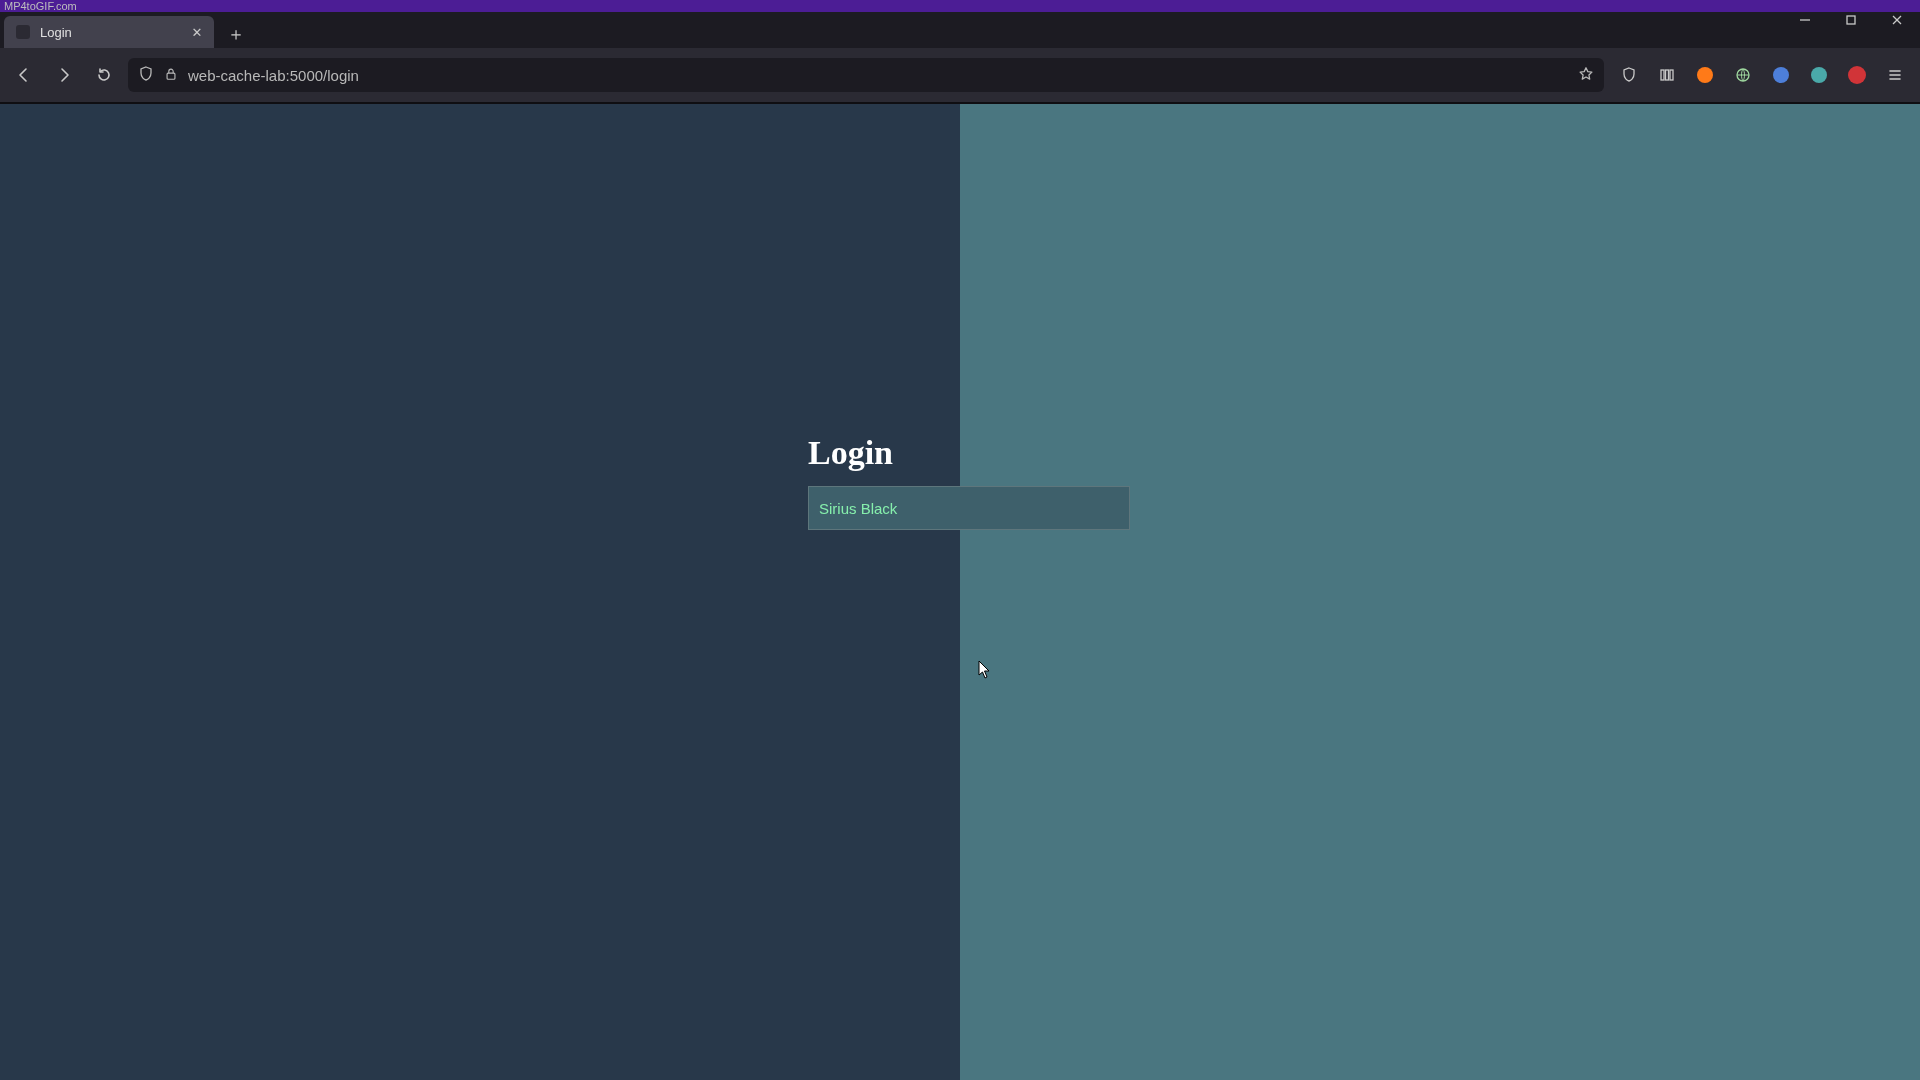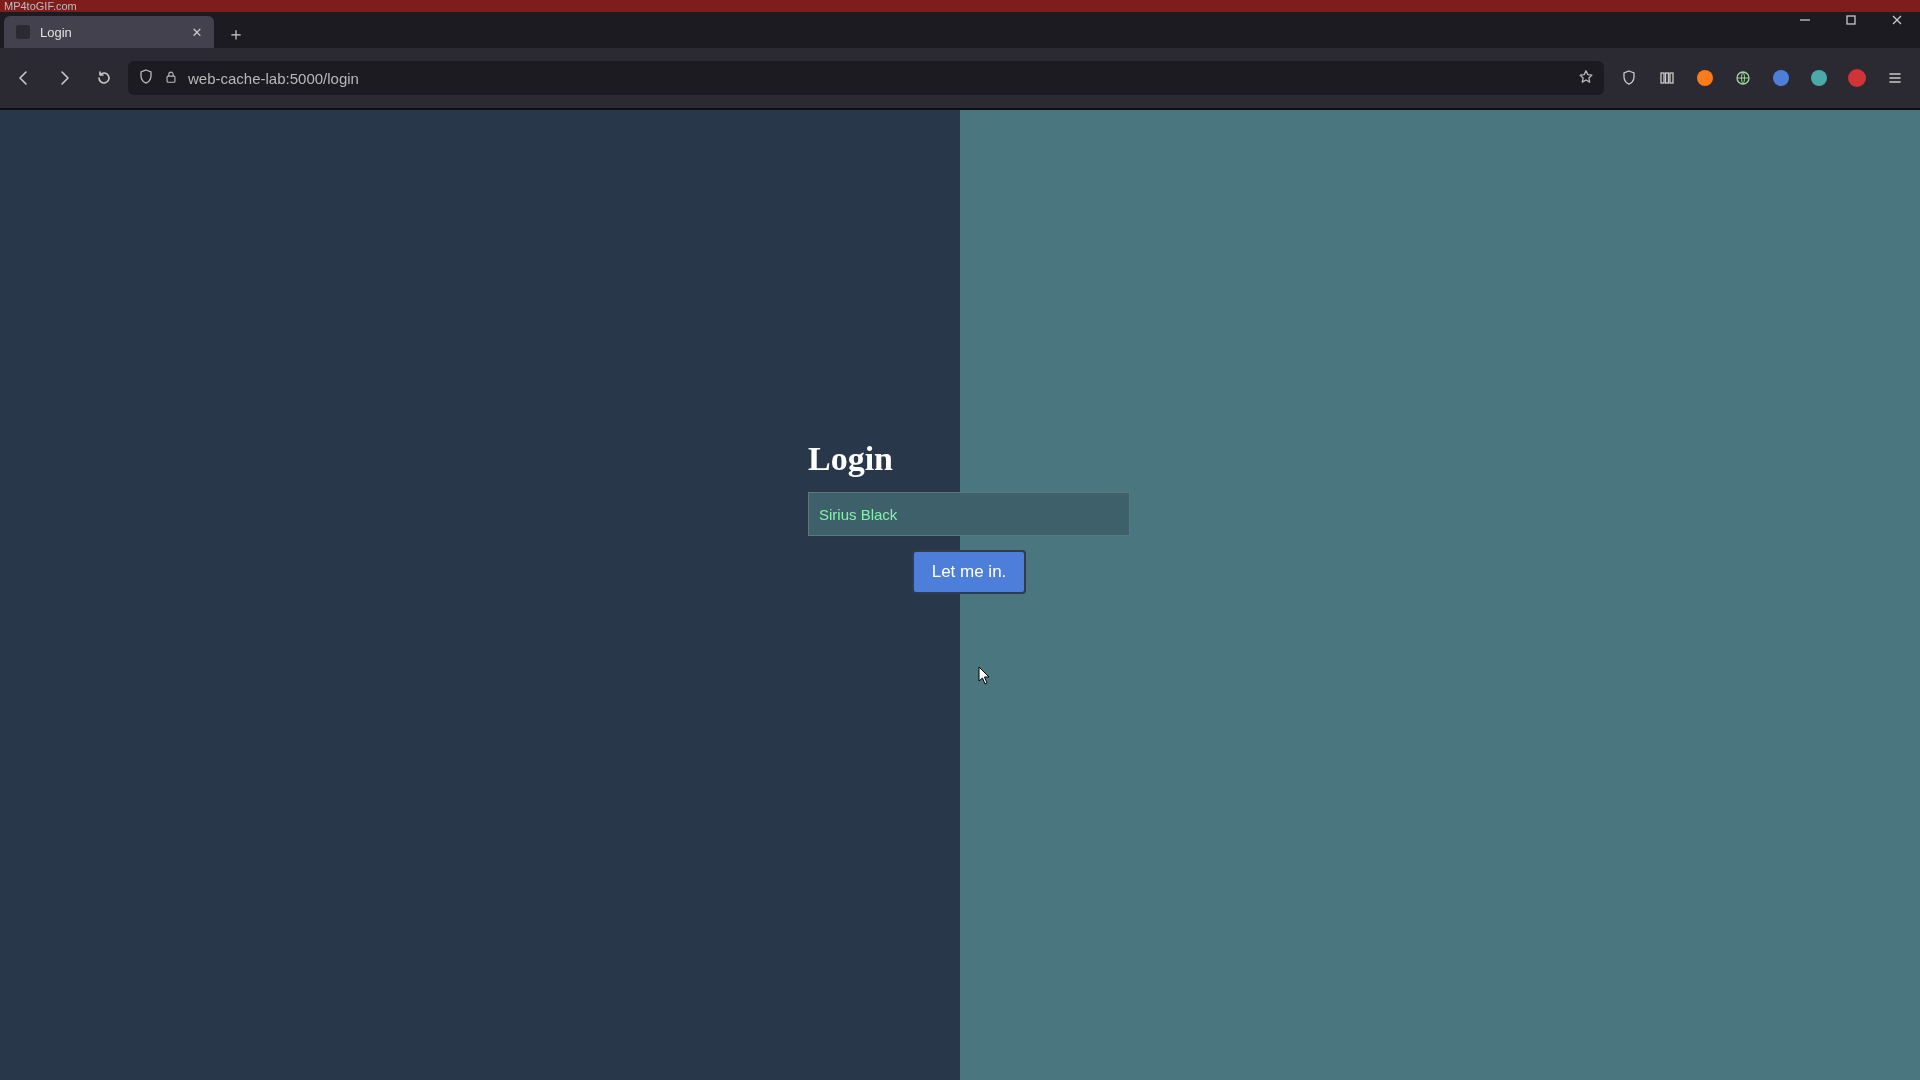--- a/index.html
+++ b/index.html
@@ -1,38 +1,38 @@
 <!DOCTYPE html>
 <html><head>
   <meta charset="utf-8">
   <style>
     * { margin: 0; padding: 0; box-sizing: border-box; }
     html, body { width: 1920px; height: 1080px; overflow: hidden; font-family: "Segoe UI", Arial, sans-serif; }
     body { background: #1c1b22; }
 
     
-    .os-titlebar { height: 12px; background: #7f1d1d; color: #bdbdbd; font-size: 11px; padding-left: 4px; line-height: 12px; }
+    .os-titlebar { height: 12px; background: #4c1d95; color: #bdbdbd; font-size: 11px; padding-left: 4px; line-height: 12px; }
 
     
     .browser-chrome { background: #1c1b22; }
     .tabstrip { height: 36px; display: flex; align-items: flex-end; padding: 0 4px; }
     .tab { display:flex; align-items:center; gap:10px; width:210px; height:32px; background:#42414d;
            border-radius:6px 6px 0 0; color:#e0e0e0; font-size:13px; padding:0 10px 0 12px; }
     .tab .favicon { width:14px; height:14px; background:#2b2a33; border-radius:3px; }
     .tab .title { flex:1; overflow:hidden; white-space:nowrap; text-overflow:ellipsis; }
     .tab .close { width:14px; height:14px; display:flex; align-items:center; justify-content:center;
                   color:#c9c9c9; font-size:13px; line-height:1; cursor:pointer; }
     .newtab { width:28px; height:28px; margin-left:8px; display:flex; align-items:center; justify-content:center;
               color:#c9c9c9; font-size:18px; cursor:pointer; border-radius:4px; }
     .window-controls { position:absolute; right:0; top:4px; display:flex; }
     .window-controls .wc { width:46px; height:32px; display:flex; align-items:center; justify-content:center;
                            color:#c9c9c9; cursor:pointer; }
     .window-controls .wc svg { width:10px; height:10px; }
 
-    .toolbar { height:60px; background:#2b2a33; display:flex; align-items:center; padding:0 8px; gap:8px; }
+    .toolbar { height:54px; background:#2b2a33; display:flex; align-items:center; padding:0 8px; gap:8px; }
     .nav-btn { width:32px; height:32px; display:flex; align-items:center; justify-content:center;
                color:#c9c9c9; border-radius:4px; cursor:pointer; }
     .nav-btn svg { width:16px; height:16px; }
     .urlbar { flex:1; height:34px; background:#1c1b22; border-radius:6px; display:flex; align-items:center;
               color:#b8b8b8; font-size:15px; padding:0 10px; gap:10px; }
     .urlbar .url { flex:1; }
     .right-icons { display:flex; align-items:center; gap:4px; }
     .right-icons .ic { width:34px; height:32px; display:flex; align-items:center; justify-content:center;
                        color:#c9c9c9; border-radius:4px; cursor:pointer; }
     .right-icons .ic svg, .right-icons .ic .blob { width:16px; height:16px; }
@@ -173,21 +173,18 @@
   </div>
 
   <div class="divider"></div>
 </div>
 
 <div class="viewport">
 
   <div class="login-block">
     <h1 class="login-title">Login</h1>
     <input class="name-input" type="text" value="Sirius Black" style="">
-    <div class="submit-row">
-      <button class="submit-btn">Let me in.</button>
-    </div>
   </div>
 
   <svg class="cursor" viewBox="0 0 14 20">
     <path d="M1 1 L1 15 L4.5 12 L7 18 L9 17 L6.5 11 L11 11 Z" fill="#fff" stroke="#000" stroke-width="1"></path>
   </svg>
 </div>
 
 </body></html>

